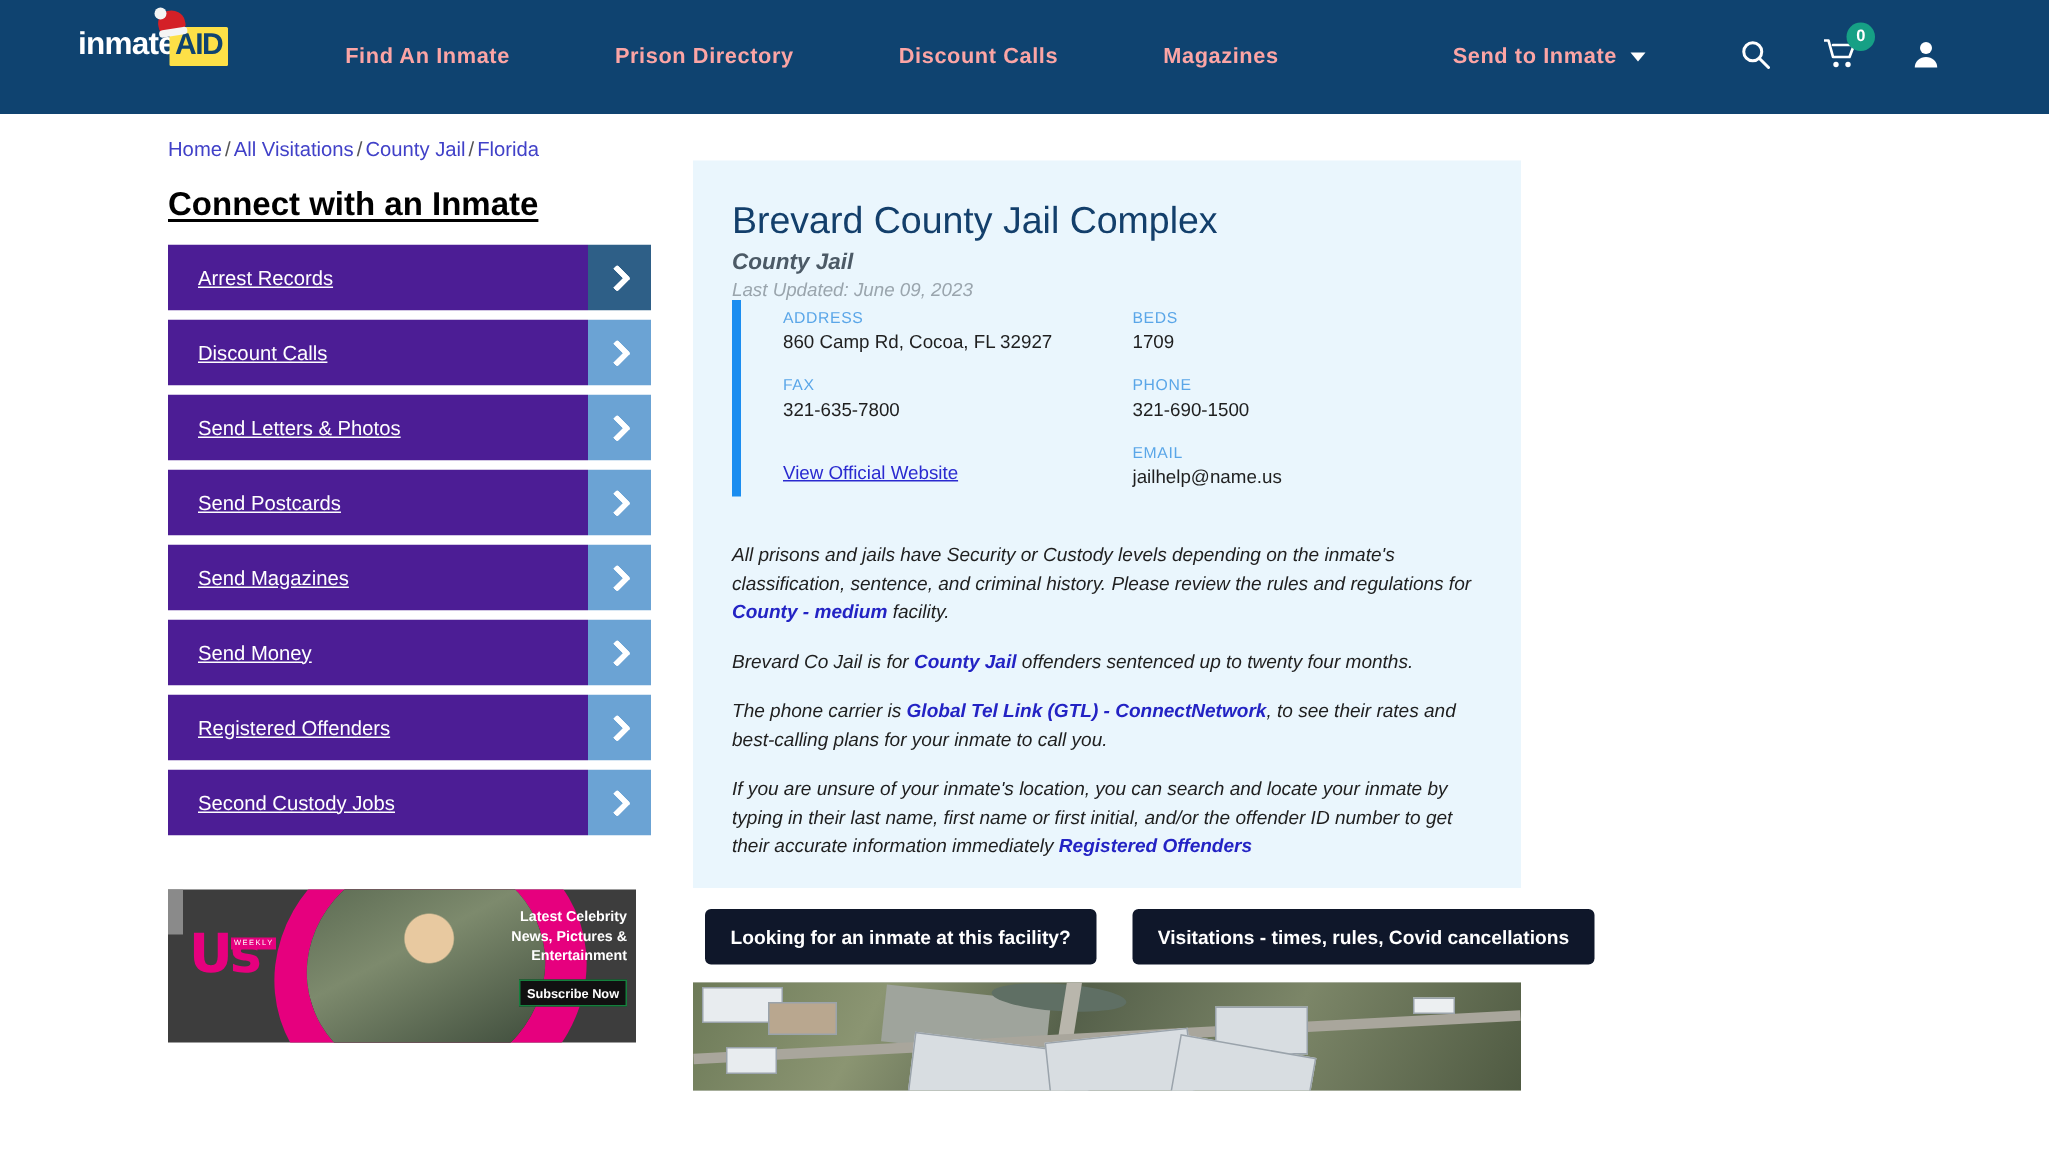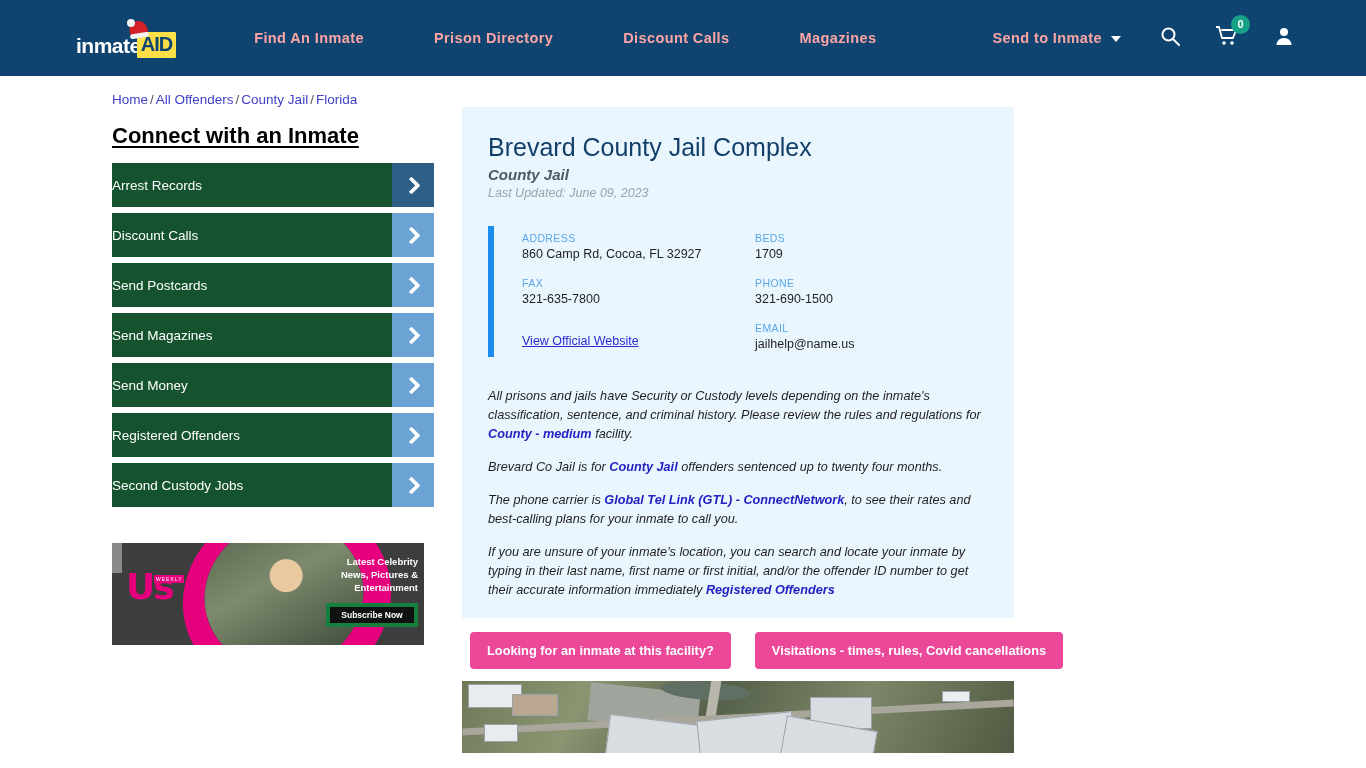--- a/index.html
+++ b/index.html
@@ -12,23 +12,23 @@
 
   
   .site-header {
     height: 76px;
     background: #0f4370;
     display: flex;
     align-items: center;
     position: relative;
   }
   .logo-wrap {
-    margin-left: 76px;
-    display: flex;
-    align-items: flex-end;
+    margin-left: 52px;
+    display: flex;
+    align-items: flex-start;
     position: relative;
     height: 40px;
   }
   .logo-text {
     color: #ffffff;
     font-size: 21px;
     font-weight: bold;
     letter-spacing: -0.5px;
   }
   .logo-aid {
@@ -156,25 +156,27 @@
   }
   .side-item {
     display: flex;
     height: 44px;
     margin-bottom: 6px;
     cursor: pointer;
     overflow: hidden;
   }
   .side-item .label {
     flex: 1;
-    background: #14532d;
+    background: #4c1d95;
     color: #ffffff;
     font-size: 13.5px;
     display: flex;
     align-items: center;
+    padding-left: 20px;
+    text-decoration: underline;
   }
   .side-item .arrow {
     width: 42px;
     background: #6ba3d4;
     display: flex;
     align-items: center;
     justify-content: center;
   }
   .side-item.active .arrow { background: #2e5f87; }
   .chev {
@@ -250,23 +252,23 @@
   }
   .ad-right .ad-copy {
     color: #ffffff;
     font-size: 9.5px;
     font-weight: bold;
     line-height: 13px;
   }
   .ad-sub-btn {
     margin-top: 9px;
     margin-left: auto;
-    width: 92px;
+    width: 72px;
     background: #111;
-    border: 4px solid #15803d;
+    border: 1px solid #15803d;
     color: #ffffff;
     font-size: 8.5px;
     font-weight: bold;
     text-align: center;
     padding: 3px 0;
     cursor: pointer;
   }
 
   
   .facility-card {
@@ -286,21 +288,20 @@
     font-style: italic;
     margin-bottom: 3px;
   }
   .facility-updated {
     color: #9aa5ad;
     font-size: 12.5px;
     font-style: italic;
   }
   .info-block {
     display: flex;
-    margin-top: 26px;
     border-left: 6px solid #1b8df0;
     padding: 6px 0 6px 28px;
   }
   .info-col { width: 50%; }
   .info-row { margin-bottom: 16px; }
   .info-row:last-child { margin-bottom: 0; }
   .info-label {
     color: #5aa6e8;
     font-size: 10.5px;
     letter-spacing: 0.4px;
@@ -337,21 +338,21 @@
   }
 
   
   .cta-row {
     display: flex;
     gap: 24px;
     margin-top: 14px;
     padding-left: 8px;
   }
   .cta-btn {
-    background: #ec4899;
+    background: #0f172a;
     color: #ffffff;
     font-size: 12.8px;
     font-weight: bold;
     border: none;
     border-radius: 4px;
     padding: 11px 17px;
     cursor: pointer;
     font-family: "Liberation Sans", sans-serif;
     white-space: nowrap;
   }
@@ -455,36 +456,42 @@
     <span class="hicon">
       <svg width="20" height="20" viewBox="0 0 20 20" fill="#ffffff">
         <circle cx="10" cy="6" r="4"></circle>
         <path d="M2.5 19c0-4.2 3.4-7 7.5-7s7.5 2.8 7.5 7z"></path>
       </svg>
     </span>
   </div>
 </header>
 
 <div class="breadcrumb">
-  <a>Home</a><span class="sep">/</span><a>All Offenders</a><span class="sep">/</span><a>County Jail</a><span class="sep">/</span><a>Florida</a>
+  <a>Home</a><span class="sep">/</span><a>All Visitations</a><span class="sep">/</span><a>County Jail</a><span class="sep">/</span><a>Florida</a>
 </div>
 
 <div class="layout">
 
   <aside class="sidebar">
     <h2 class="sidebar-title">Connect with an Inmate</h2>
 
     <div class="side-item active">
       <div class="label">Arrest Records</div>
       <div class="arrow">
           <i class="chev"></i>
         </div>
     </div>
     <div class="side-item">
       <div class="label">Discount Calls</div>
+      <div class="arrow">
+          <i class="chev"></i>
+        </div>
+    </div>
+    <div class="side-item">
+      <div class="label">Send Letters &amp; Photos</div>
       <div class="arrow">
           <i class="chev"></i>
         </div>
     </div>
     <div class="side-item">
       <div class="label">Send Postcards</div>
       <div class="arrow">
           <i class="chev"></i>
         </div>
     </div>

